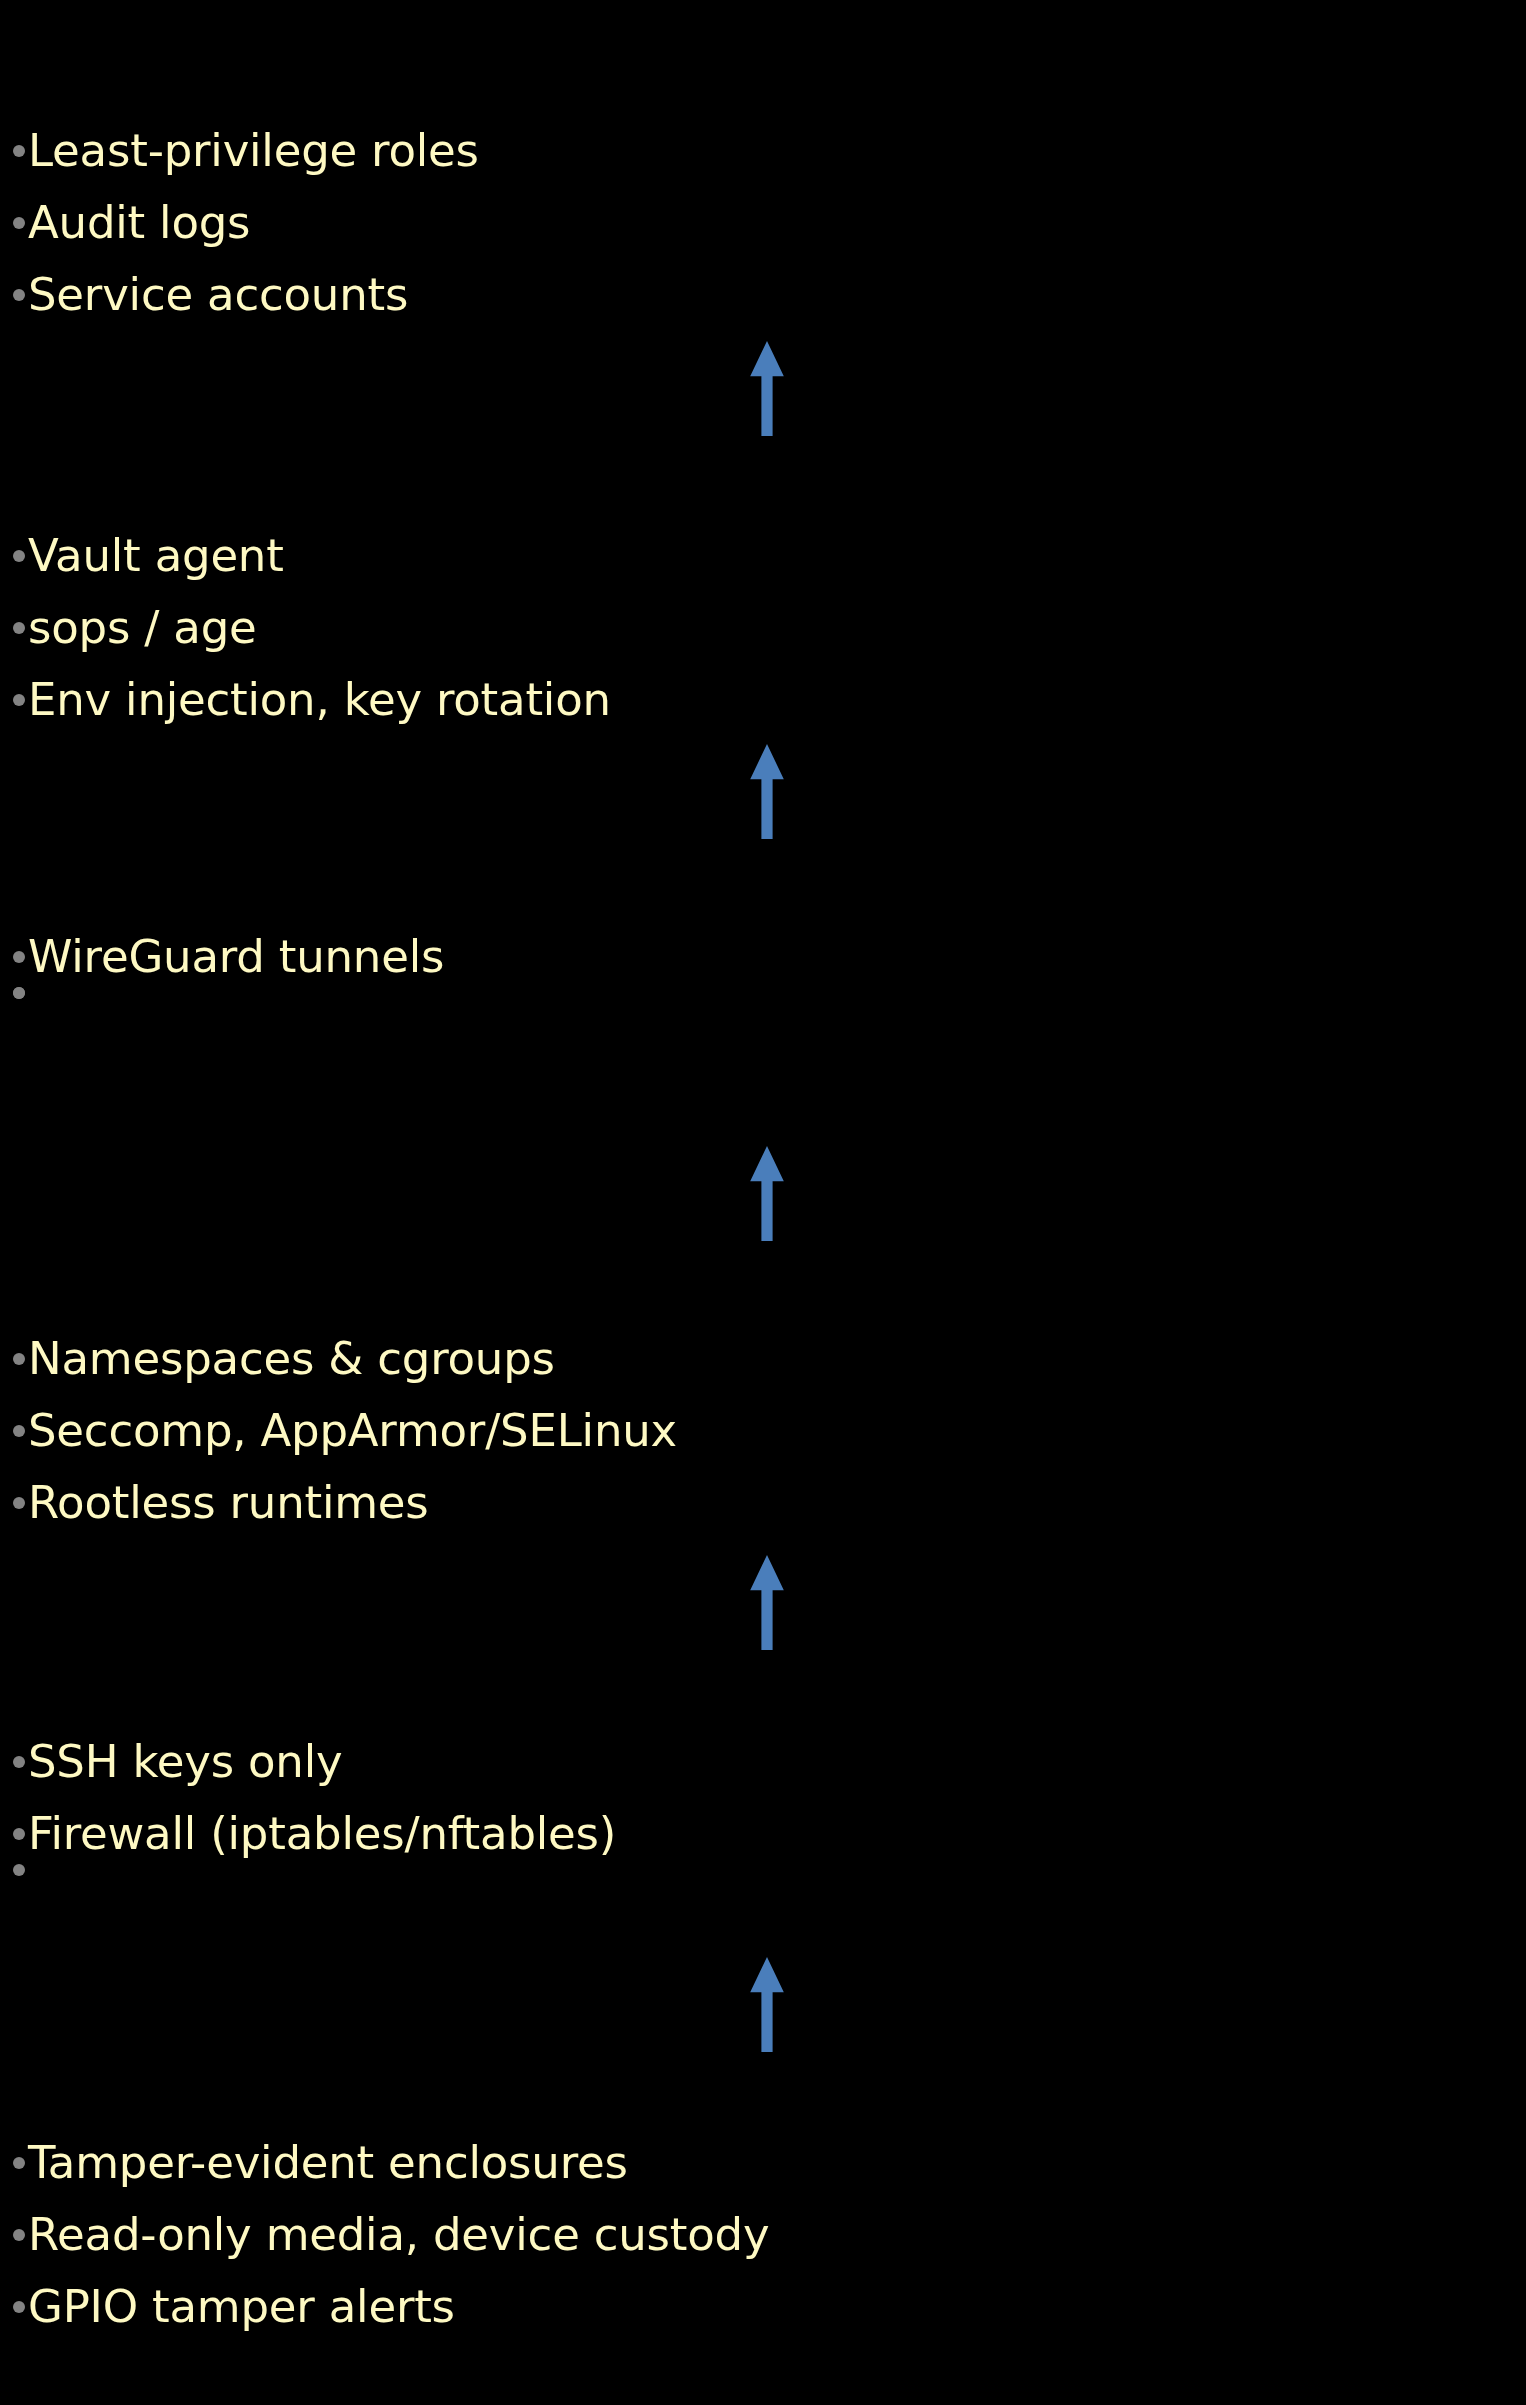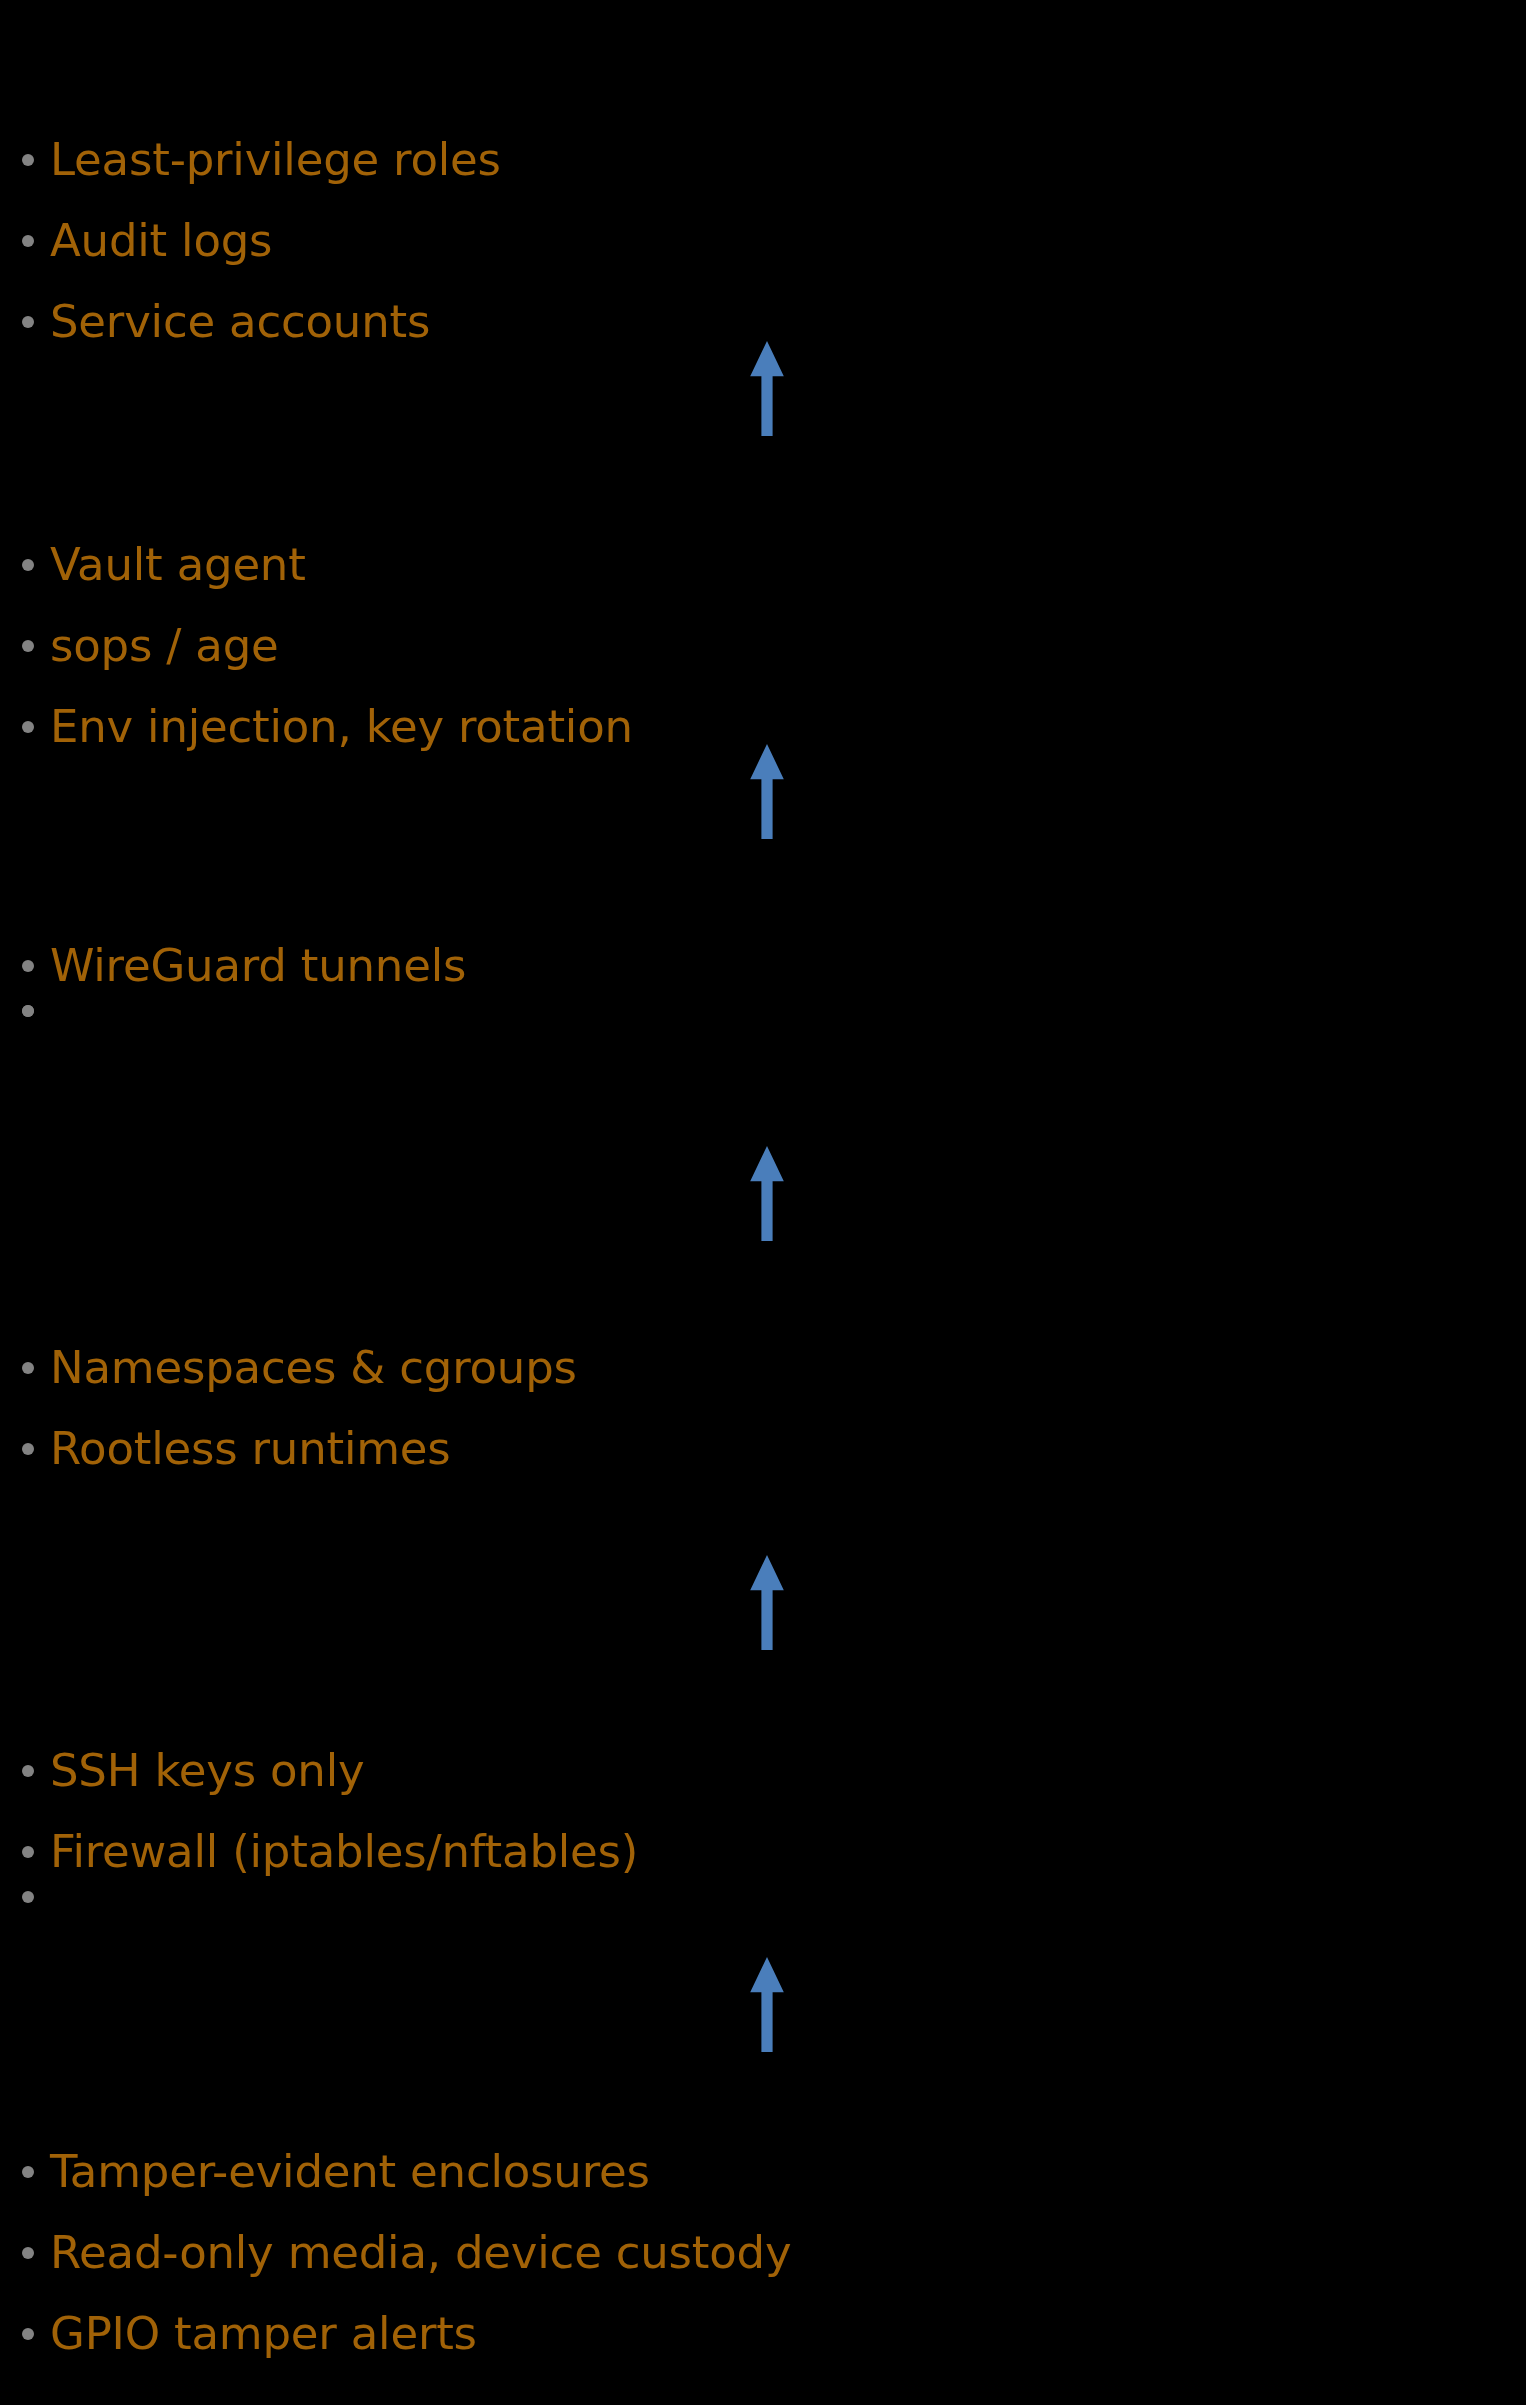--- a/index.html
+++ b/index.html
@@ -29,23 +29,23 @@
   }
 
   .bullet-list {
     list-style: none;
     margin: 0;
     padding: 0;
   }
 
   .bullet-item {
     position: relative;
-    padding-left: 41px;
-    margin: 9px;
-    color: #a16207;
+    padding-left: 28px;
+    margin: 0;
+    color: #fef9c3;
     font-size: 45px;
     line-height: 72px;
     font-family: "DejaVu Sans", sans-serif;
     font-weight: 400;
     white-space: nowrap;
     letter-spacing: -0.2px;
   }
 
   .bullet-item .dot {
     position: absolute;
@@ -143,20 +143,24 @@
   </div>
 
   <div class="layer-block" style="top:1323px;">
     <ul class="bullet-list">
       <li class="bullet-item">
         <span class="dot"></span>
         <span>Namespaces &amp; cgroups</span>
       </li>
       <li class="bullet-item">
         <span class="dot"></span>
+        <span>Seccomp, AppArmor/SELinux</span>
+      </li>
+      <li class="bullet-item">
+        <span class="dot"></span>
         <span>Rootless runtimes</span>
       </li>
     </ul>
   </div>
 
   <div class="arrow" style="left:739px; top:1551px;">
     <svg viewBox="0 0 60 110" xmlns="http://www.w3.org/2000/svg" aria-hidden="true">
       <polygon points="30,4 48,42 36,42 36,106 24,106 24,42 12,42" fill="#4a7ebb"></polygon>
     </svg>
   </div>

